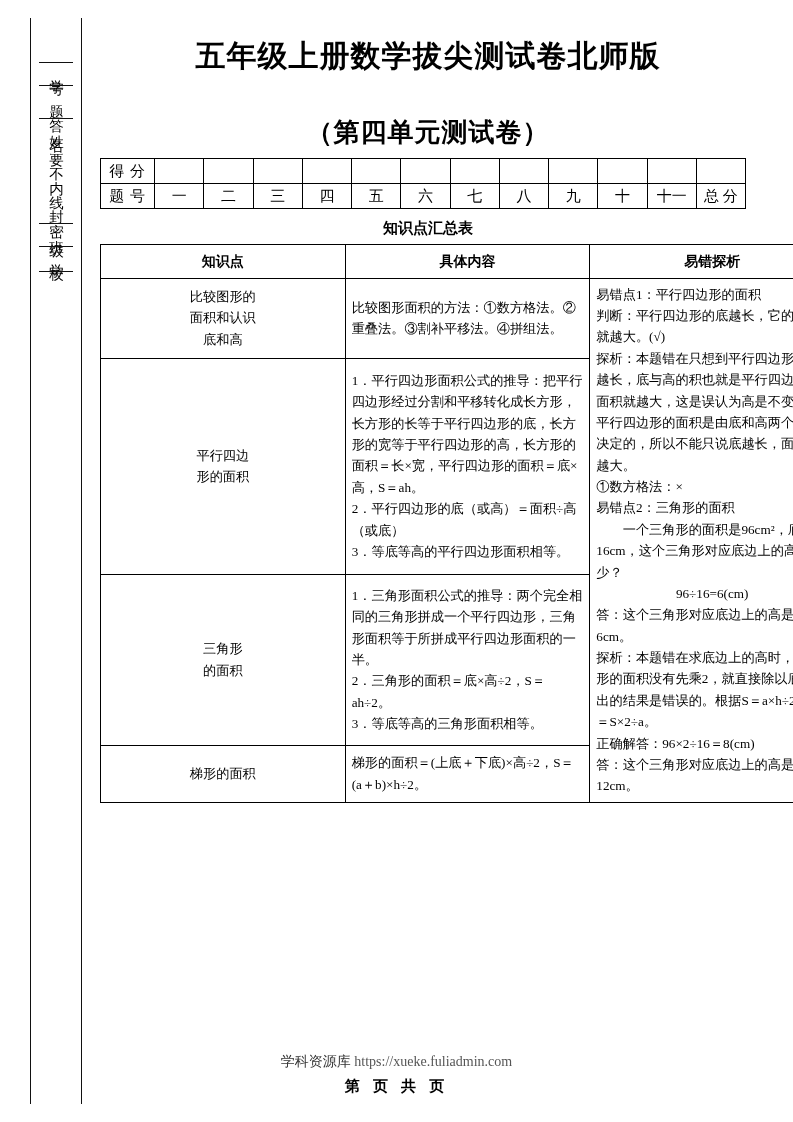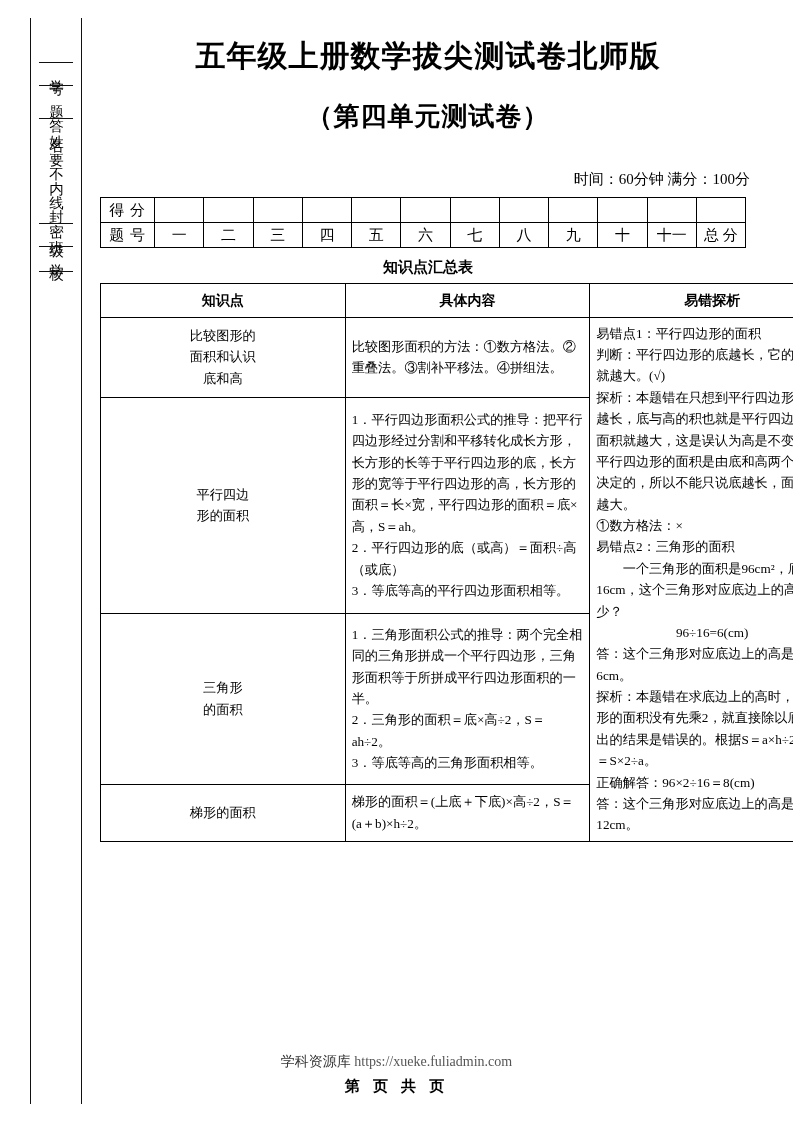--- a/index.html
+++ b/index.html
@@ -74,21 +74,21 @@
     font-weight: bold;
     font-size: 30px;
     letter-spacing: 1px;
     margin-top: 14px;
   }
   .title2 {
     text-align: center;
     font-family: "DejaVu Sans", sans-serif;
     font-weight: bold;
     font-size: 26px;
-    margin-top: 22px;
+    margin-top: 38px;
     letter-spacing: 1px;
   }
   .meta {
     text-align: right;
     font-size: 15px;
     margin-top: 36px;
     padding-right: 14px;
     font-family: "Liberation Serif", serif;
   }
   table.score {
@@ -185,21 +185,20 @@
     <div class="seal-text">班级</div>
     <div class="seal-line" style="margin-top:6px"></div>
     <div class="seal-text">学校</div>
     <div class="seal-line" style="margin-top:8px"></div>
   </div>
 
   <div class="content">
 
     <div class="title1">五年级上册数学拔尖测试卷北师版</div>
     <div class="title2">（第四单元测试卷）</div>
-    <div class="meta">时间：60分钟  满分：100分</div>
 
     <table class="score">
       <tbody>
           <tr>
         <td class="lbl">得 分</td>
         <td></td>
         <td></td>
         <td></td>
         <td></td>
         <td></td>

